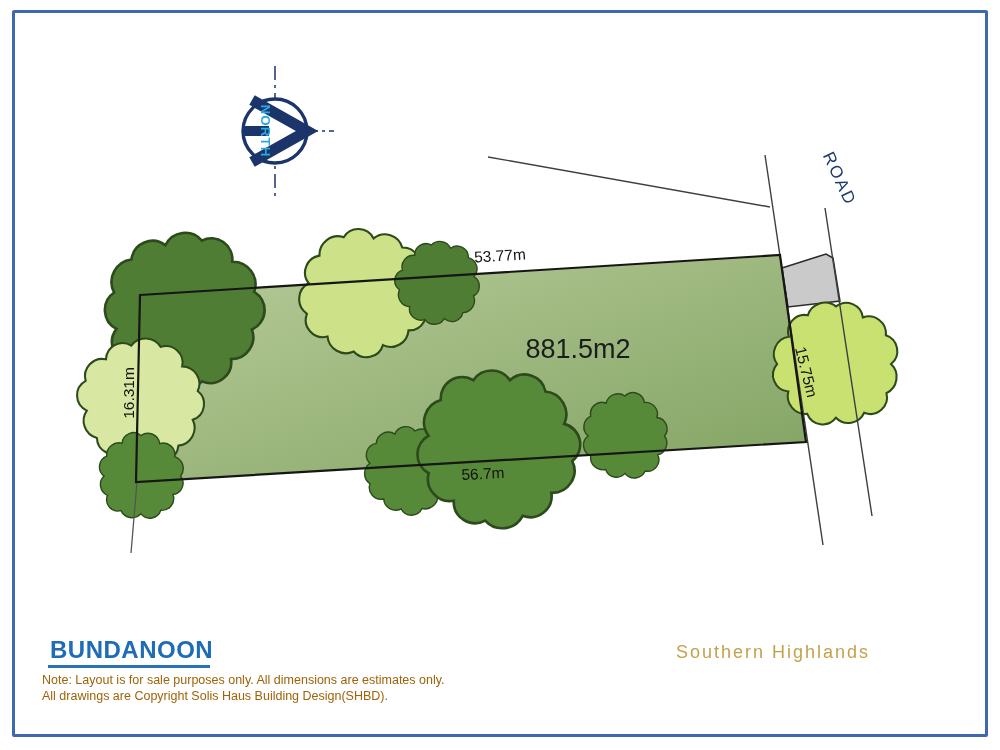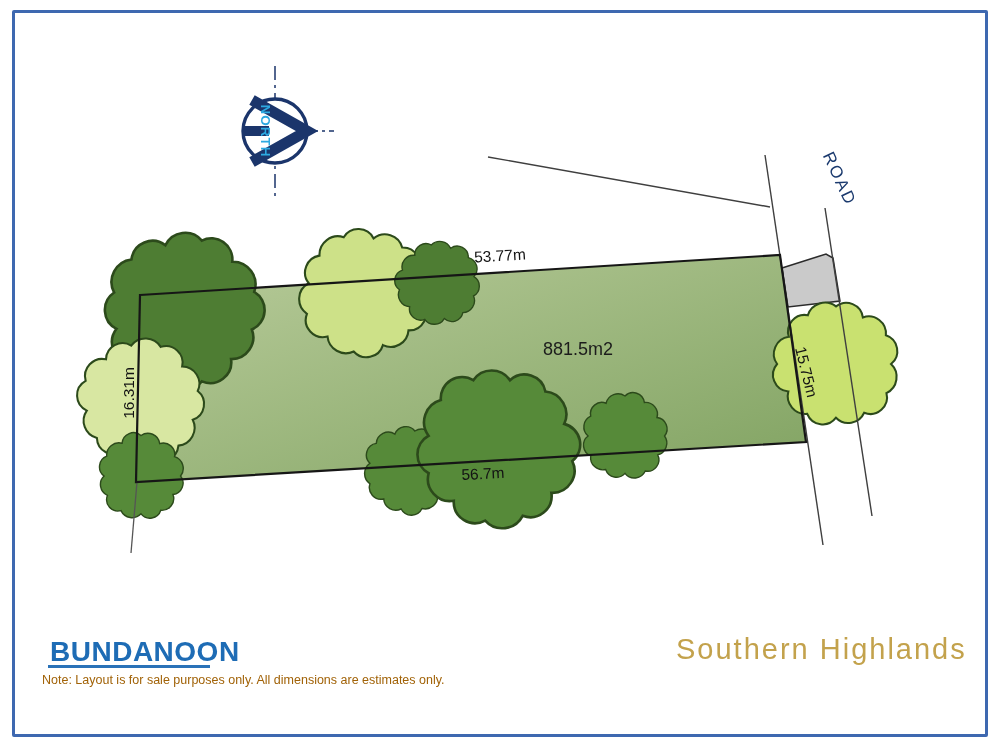--- a/index.html
+++ b/index.html
@@ -7,38 +7,38 @@
        font-family:"Liberation Sans",sans-serif;}
   .frame{position:absolute;left:12px;top:10px;right:12px;bottom:13px;
          border:3px solid #3e68b0;border-radius:2px;}
   .plan-svg{position:absolute;left:0;top:0;}
   .lbl{position:absolute;transform:translate(-50%,-50%);white-space:nowrap;
        color:#141414;font-size:15.5px;}
   .lbl.rot-n90{transform:translate(-50%,-50%) rotate(-90deg);}
   .lbl.dim-top{transform:translate(-50%,-50%) rotate(-3.5deg);}
   .lbl.dim-bottom{transform:translate(-50%,-50%) rotate(-3deg);}
   .lbl.dim-right{transform:translate(-50%,-50%) rotate(76deg);}
-  .lbl.area{font-size:18px;color:#1c1c1c;}
+  .lbl.area{font-size:27px;color:#1c1c1c;}
   .lbl.road{transform:translate(-50%,-50%) rotate(65deg);
             color:#1b3a6e;font-size:17px;letter-spacing:2px;font-weight:500;}
   .lbl.north{transform:translate(-50%,-50%) rotate(90deg);
              color:#2da9e1;font-size:13.5px;font-weight:bold;letter-spacing:1px;}
-  .suburb{position:absolute;left:50px;top:636px;font-size:28px;font-weight:bold;
+  .suburb{position:absolute;left:50px;top:636px;font-size:24px;font-weight:bold;
           color:#1e6cb5;letter-spacing:0.5px;}
   .suburb-underline{position:absolute;left:48px;top:665px;width:162px;height:3px;
           background:#2a72b8;}
   .notes{position:absolute;left:42px;top:673px;font-size:12.5px;line-height:15.6px;
          color:#a16207;}
   .logo{position:absolute;left:676px;top:632px;width:300px;}
   .brand-name{position:relative;color:#1b2a5a;font-weight:bold;line-height:44px;
               white-space:nowrap;}
   .brand-h{font-size:45px;vertical-align:baseline;}
   .brand-rest{font-size:35px;vertical-align:baseline;letter-spacing:0.5px;}
   .brand-tri{position:absolute;left:27px;top:2px;}
-  .brand-tagline{color:#c3a24c;font-size:29px;letter-spacing:2px;margin-top:1px;
+  .brand-tagline{color:#c3a24c;font-size:18px;letter-spacing:2px;margin-top:10px;
                  white-space:nowrap;}
 </style>
 </head>
 <body>
 
 <div class="frame"></div>
 
 <svg class="plan-svg" width="1000" height="620" viewBox="0 0 1000 620">
   <defs>
     <linearGradient id="lotGrad" x1="0" y1="0" x2="1" y2="1">
@@ -98,17 +98,18 @@
 <div class="lbl area" style="left:578px;top:349px;">881.5m2</div>
 <div class="lbl dim-bottom" style="left:483px;top:474px;">56.7m</div>
 <div class="lbl rot-n90" style="left:129px;top:393px;">16.31m</div>
 <div class="lbl dim-right" style="left:806px;top:372px;">15.75m</div>
 
 <div class="suburb">BUNDANOON</div>
 <div class="suburb-underline"></div>
 
 <div class="notes">
   <div>Note: Layout is for sale purposes only. All dimensions are estimates only.</div>
+  <div>All drawings are Copyright Solis Haus Building Design(SHBD).</div>
 </div>
 
 <div class="logo">
   <div class="brand-tagline">Southern Highlands</div>
 </div>
 
 </body></html>

